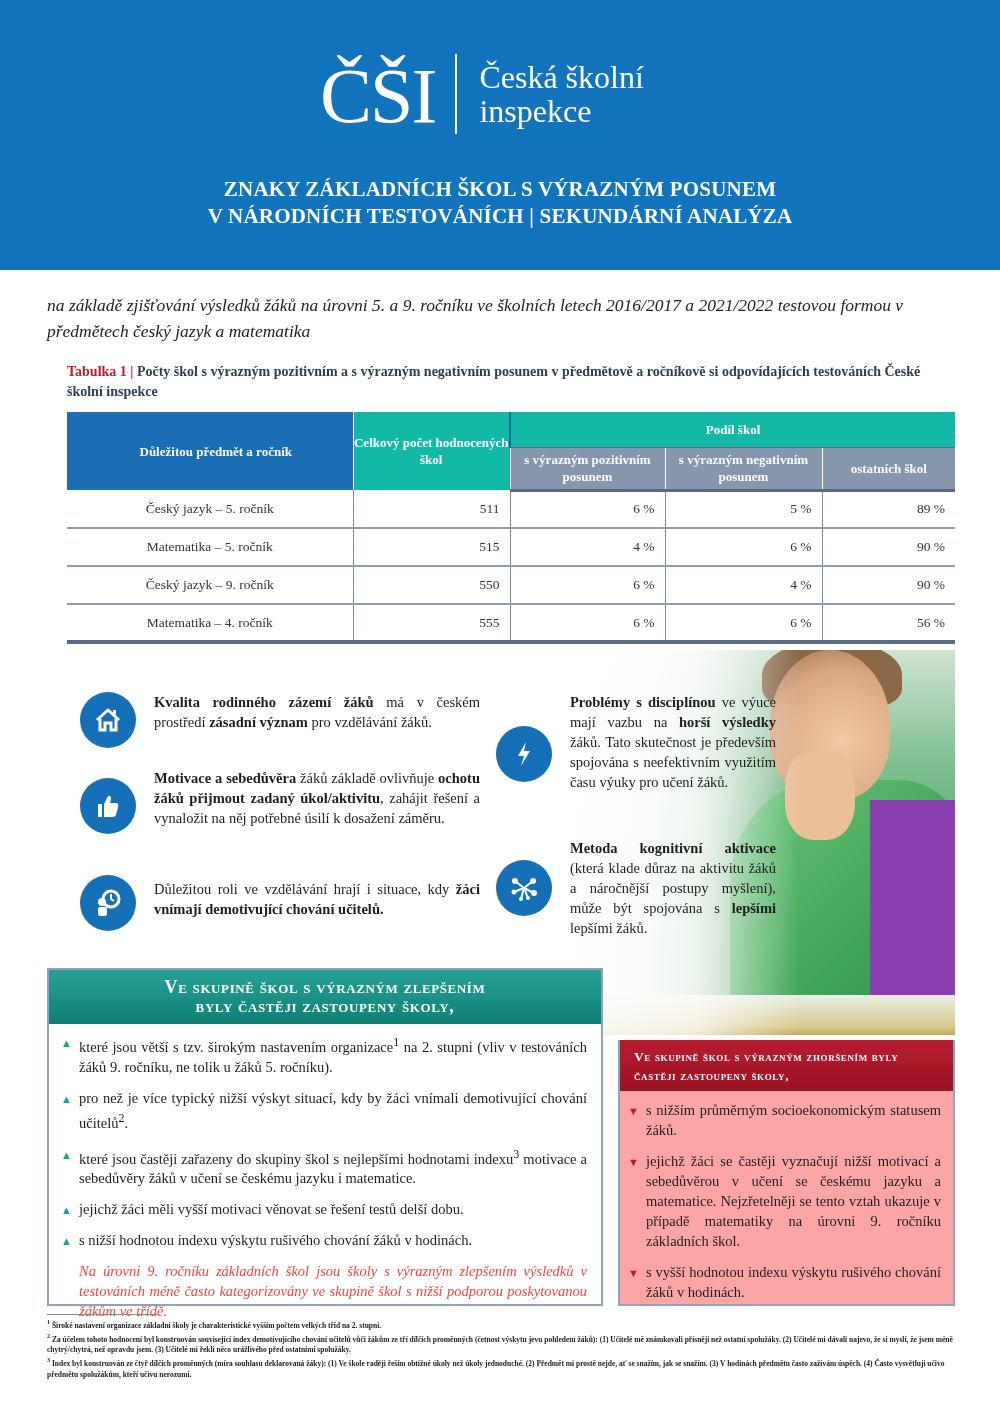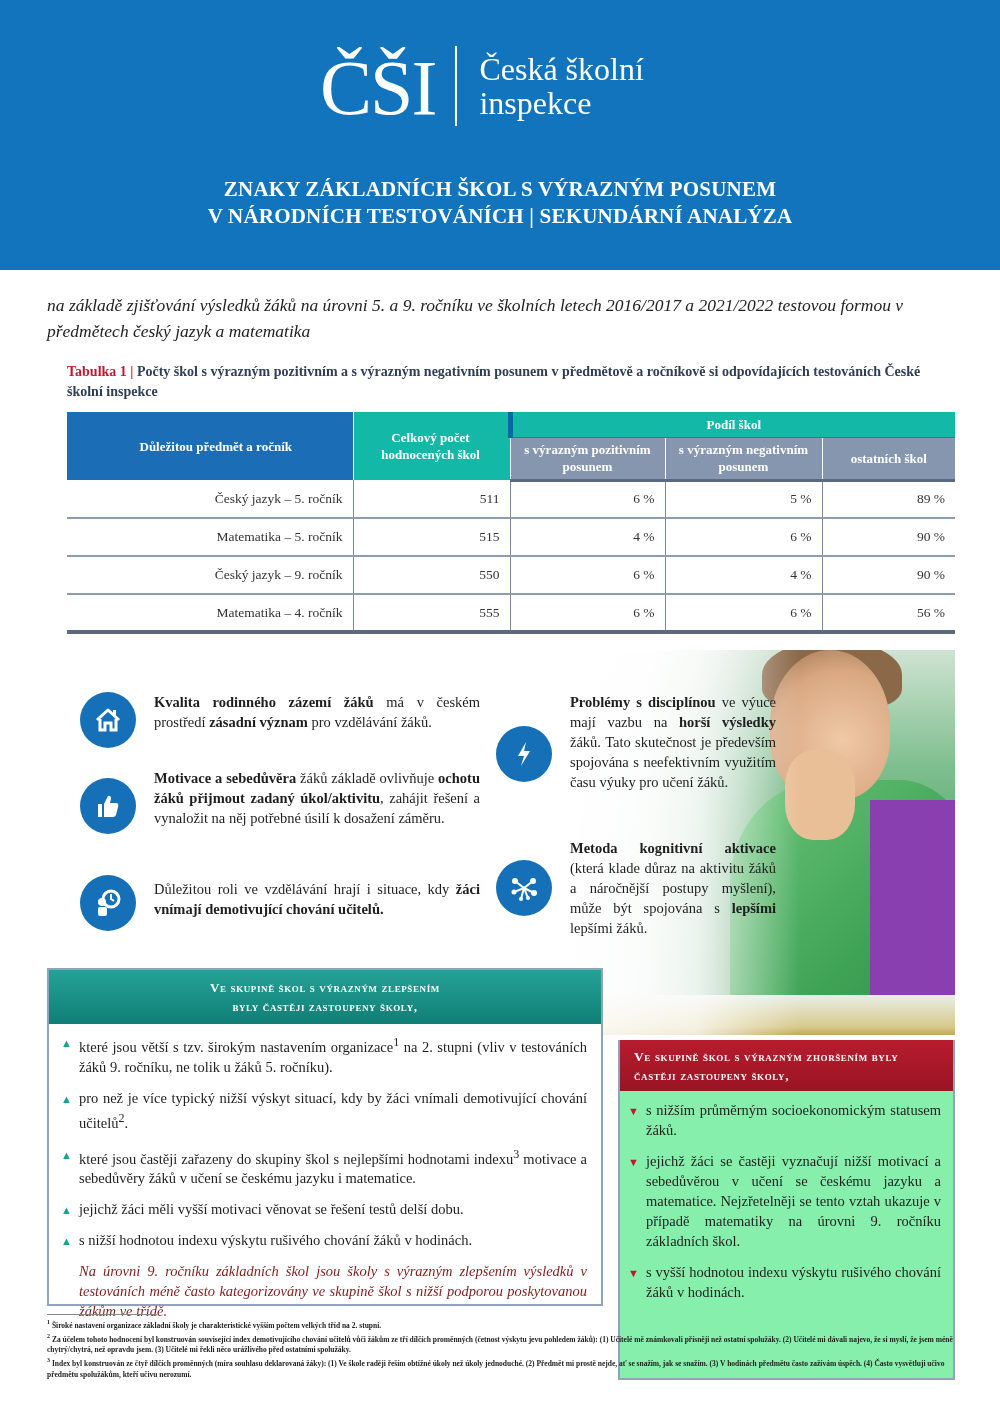--- a/index.html
+++ b/index.html
@@ -1,62 +1,62 @@
 <!DOCTYPE html>
 <html><head>
 <meta charset="utf-8">
 <style>
   * { box-sizing: border-box; margin: 0; padding: 0; }
   body { width: 1000px; height: 1410px; background: #ffffff; font-family: "DejaVu Serif", "Liberation Serif", serif; color: #222; position: relative; overflow: hidden; }
   .header { position: absolute; left: 0; top: 0; width: 1000px; height: 270px; background: #1174bd; }
-  .logo { position: absolute; left: 320px; top: 34px; height: 96px; display: flex; align-items: center; }
+  .logo { position: absolute; left: 320px; top: 42px; height: 96px; display: flex; align-items: center; }
   .logo-mark { font-family: "Liberation Serif", serif; color: #fff; font-size: 78px; line-height: 1; letter-spacing: -2px; position: relative; top: 6px; }
   .logo-divider { width: 2px; height: 80px; background: #fff; margin: 0 22px 0 20px; position: relative; top: 4px; }
   .logo-text { font-family: "Liberation Serif", serif; color: #fff; font-size: 32px; line-height: 34px; position: relative; top: 4px; }
   .doc-title { position: absolute; left: 0; width: 1000px; top: 176px; text-align: center; color: #fff; font-family: "Liberation Serif", serif; font-weight: bold; font-size: 21px; line-height: 27px; letter-spacing: 0.2px; }
 
   .subtitle { position: absolute; left: 47px; top: 292px; width: 910px; font-family: "Liberation Serif", serif; font-style: italic; font-size: 17.5px; line-height: 26px; color: #222; }
   .caption { position: absolute; left: 67px; top: 362px; width: 890px; font-family: "Liberation Serif", serif; font-weight: bold; font-size: 14px; line-height: 20px; color: #2e3e55; }
   .caption .lbl { color: #c0182c; }
 
   table.data { position: absolute; left: 67px; top: 412px; width: 888px; border-collapse: collapse; font-family: "Liberation Serif", serif; font-size: 14px; }
   table.data th { color: #fff; font-weight: bold; font-size: 13px; line-height: 17px; text-align: center; }
   th.c-subj { background: #1b6db5; text-align: left; padding-left: 12px; width: 286px; }
   th.c-total { background: #14b8a6; width: 157px; border-left: 1px solid #fff; }
-  th.c-podil { background: #14b8a6; height: 25px; border-left: 5px solid #0369a1; }
+  th.c-podil { background: #14b8a6; height: 35px; border-left: 2px solid #0369a1; }
   th.c-sub { background: #8596ae; height: 43px; border-left: 1px solid #fff; border-top: 1px solid #5a6a80; }
   table.data td { height: 38px; border-bottom: 2px solid #8d9cb3; border-left: 1px solid #7a88a0; color: #333; padding: 0 10px; text-align: right; font-size: 13.5px; }
-  table.data td.subj { text-align: right; border-left: none; }
+  table.data td.subj { text-align: center; border-left: none; }
   table.data tr:last-child td { border-bottom: 4px solid #5a6a80; }
   table.data thead tr:last-child th { border-bottom: 3px solid #5a6a80; }
 
   .photo { position: absolute; left: 540px; top: 650px; width: 415px; height: 385px; overflow: hidden;
     background: linear-gradient(90deg, rgba(255,255,255,1) 0%, rgba(255,255,255,0.85) 25%, rgba(230,235,230,0.5) 45%, rgba(160,200,170,0.2) 60%, rgba(0,0,0,0) 70%),
                 linear-gradient(180deg, #cfe3d2 0%, #7fbf8f 30%, #4ea565 60%, #3f8f55 100%); }
   .photo .boy-head { position: absolute; left: 230px; top: 0px; width: 120px; height: 150px; border-radius: 55% 55% 45% 45%; background: radial-gradient(circle at 60% 60%, #f0c9a6 0%, #d9a882 60%, #9a6e4a 100%); }
   .photo .boy-hair { position: absolute; left: 222px; top: -10px; width: 140px; height: 70px; border-radius: 50% 50% 30% 30%; background: #8a6848; }
   .photo .boy-body { position: absolute; left: 190px; top: 130px; width: 240px; height: 260px; border-radius: 40% 30% 0 0; background: linear-gradient(135deg, #6cc57a 0%, #3fa356 60%, #2f8a44 100%); }
   .photo .boy-shirt { position: absolute; left: 330px; top: 150px; width: 90px; height: 220px; background: #8a3fb0; }
   .photo .boy-hand { position: absolute; left: 245px; top: 100px; width: 70px; height: 90px; border-radius: 40%; background: #e9bf98; }
   .photo .desk { position: absolute; left: 0; top: 345px; width: 415px; height: 40px; background: linear-gradient(180deg, #e8efe8, #d8c98a 80%, #c0a85a); }
   .photo .fade { position: absolute; left: 0; top: 0; width: 260px; height: 385px; background: linear-gradient(90deg, rgba(255,255,255,0.95) 0%, rgba(255,255,255,0.75) 60%, rgba(255,255,255,0) 100%); }
 
   .fact { position: absolute; display: flex; }
   .fact .ic { width: 56px; height: 56px; border-radius: 50%; background: #1670b8; display: flex; align-items: center; justify-content: center; flex: none; }
   .fact .txt { font-family: "Liberation Serif", serif; font-size: 14.5px; line-height: 20px; color: #1e1e1e; text-align: justify; }
   .fact .txt b { font-weight: bold; }
 
   .box-good { position: absolute; left: 47px; top: 968px; width: 556px; height: 338px; border: 2px solid #8fa3bd; background: #fff; }
-  .box-good .hd { background: linear-gradient(180deg, #26a196 0%, #0f7f76 100%); height: 54px; display: flex; align-items: center; justify-content: center; text-align: center; color: #fff; font-family: "Liberation Serif", serif; font-weight: bold; font-size: 13px; line-height: 19px; font-variant: small-caps; letter-spacing: 0.6px; }
+  .box-good .hd { background: linear-gradient(180deg, #26a196 0%, #0f7f76 100%); height: 54px; display: flex; align-items: center; justify-content: center; text-align: center; color: #fff; font-family: "Liberation Serif", serif; font-weight: bold; font-size: 18px; line-height: 19px; font-variant: small-caps; letter-spacing: 0.6px; }
   .box-good ul { list-style: none; padding: 8px 14px 0 12px; }
   .box-good li { position: relative; padding-left: 18px; font-family: "Liberation Serif", serif; font-size: 14.5px; line-height: 20px; color: #1e1e1e; margin-bottom: 11px; text-align: justify; }
   .box-good li .bul { position: absolute; left: 0; top: 1px; color: #17a294; font-size: 11px; }
-  .box-good .note { padding: 0 14px 0 30px; font-family: "Liberation Serif", serif; font-style: italic; font-size: 14.5px; line-height: 20px; color: #7f1d1d; text-align: justify; }
-
-  .box-bad { position: absolute; left: 618px; top: 1040px; width: 337px; height: 340px; border-left: 2px solid #8fa3bd; border-right: 2px solid #8fa3bd; border-bottom: 2px solid #8fa3bd; background: #86efac; }
+  .box-good .note { padding: 0 14px 0 30px; font-family: "Liberation Serif", serif; font-style: italic; font-size: 14.5px; line-height: 20px; color: #ef4444; text-align: justify; }
+
+  .box-bad { position: absolute; left: 618px; top: 1040px; width: 337px; height: 266px; border-left: 2px solid #8fa3bd; border-right: 2px solid #8fa3bd; border-bottom: 2px solid #8fa3bd; background: #fca5a5; }
   .box-bad .hd { background: linear-gradient(180deg, #b71c2e 0%, #9a1424 100%); height: 51px; padding: 7px 14px; color: #fff; font-family: "Liberation Serif", serif; font-weight: bold; font-size: 13.5px; line-height: 19px; font-variant: small-caps; letter-spacing: 0.6px; }
   .box-bad ul { list-style: none; padding: 9px 12px 0 6px; }
   .box-bad li { position: relative; padding-left: 20px; font-family: "Liberation Serif", serif; font-size: 14.5px; line-height: 20px; color: #1e1e1e; margin-bottom: 11px; text-align: justify; }
   .box-bad li .bul { position: absolute; left: 2px; top: 1px; color: #c0182c; font-size: 11px; }
 
   .fn-rule { position: absolute; left: 47px; top: 1314px; width: 110px; height: 1px; background: #888; }
   .footnotes { position: absolute; left: 47px; top: 1317px; width: 910px; font-family: "Liberation Serif", serif; font-size: 7.5px; line-height: 11px; color: #222; font-weight: bold; }
   .footnotes sup { font-size: 6px; }
 </style>
 </head>

